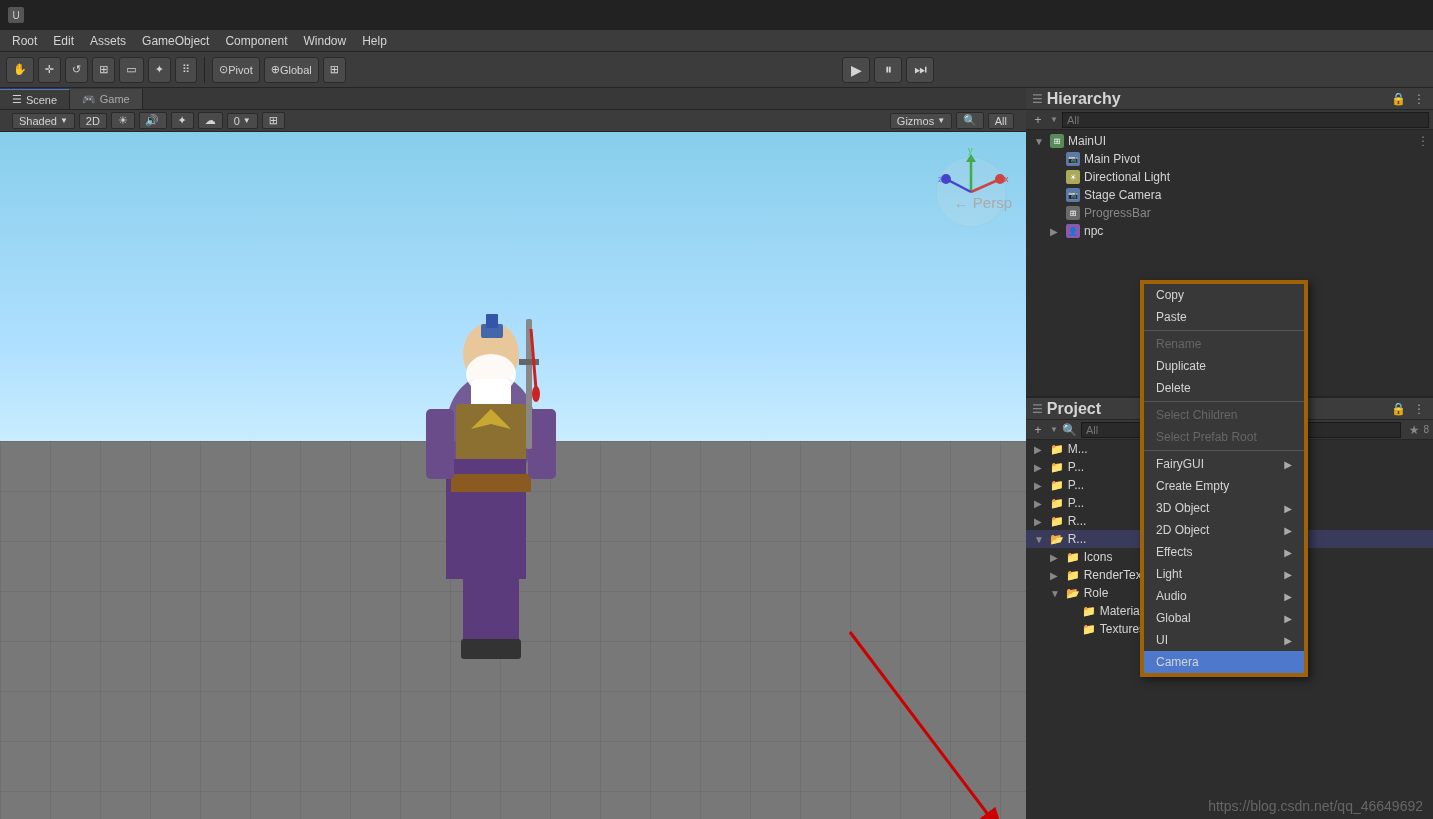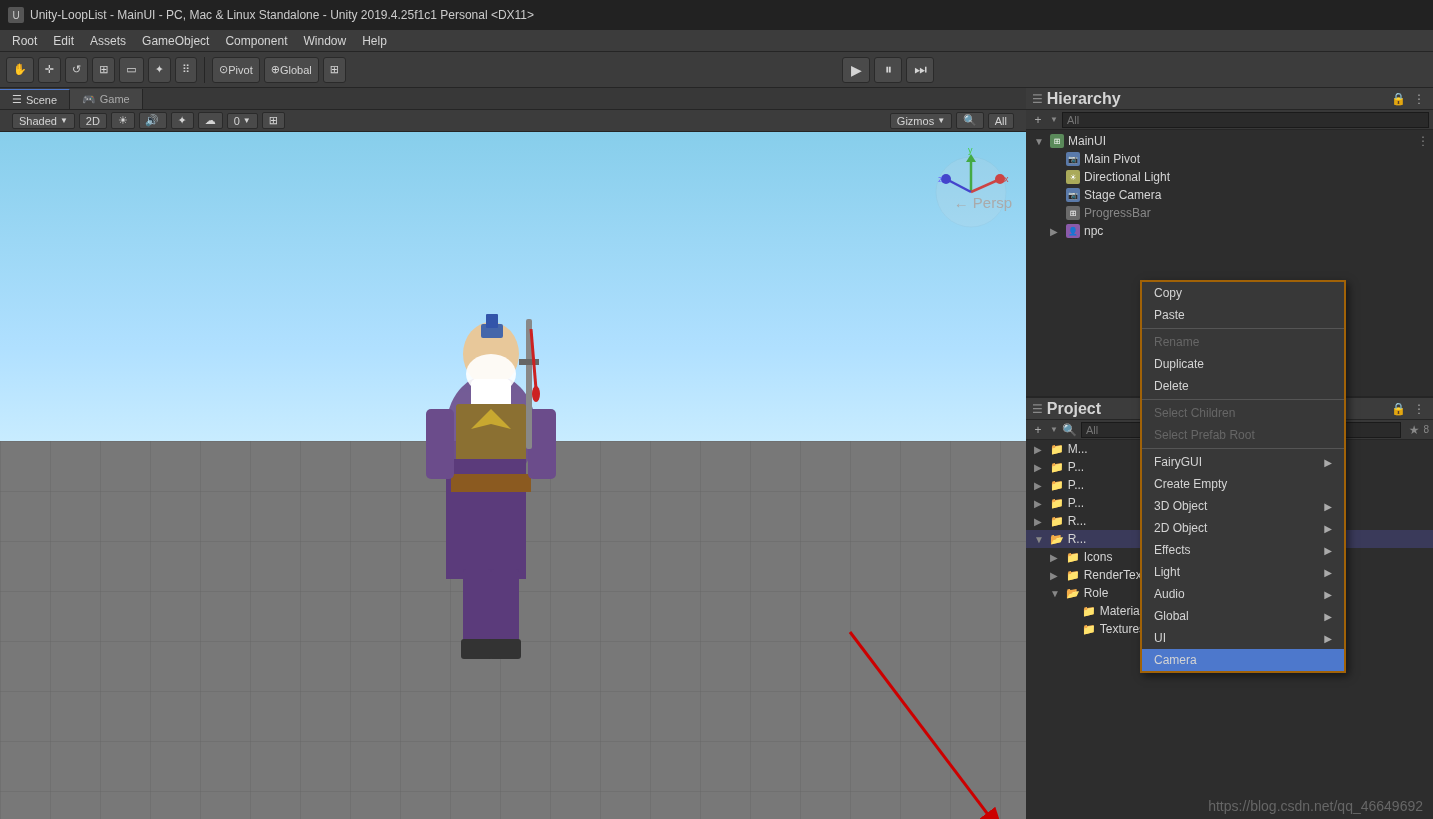--- a/index.html
+++ b/index.html
@@ -295,23 +295,23 @@
     .hier-icon.npc { background: #8a5aaa; }
     .hier-icon.gray { background: #6a6a6a; }
 
     .hier-item-indent-1 { padding-left: 24px; }
 
     
     #context-menu {
       position: absolute;
       left: 1140px;
       top: 285px;
-      width: 206px;
+      width: 168px;
       background: #383838;
-      border: 2px solid #a16207;
+      border: 4px solid #a16207;
       box-shadow: 3px 3px 8px rgba(0,0,0,0.5);
       z-index: 100;
     }
 
     .ctx-item {
       height: 22px;
       display: flex;
       align-items: center;
       padding: 0 12px;
       cursor: pointer;
@@ -371,21 +371,20 @@
     
     ::-webkit-scrollbar { width: 8px; }
     ::-webkit-scrollbar-track { background: #2a2a2a; }
     ::-webkit-scrollbar-thumb { background: #555; border-radius: 2px; }
   </style>
 </head>
 <body>
 
 <div id="title-bar">
   <span class="unity-icon">U</span>
-  <span>Unity-LoopList - MainUI - PC, Mac &amp; Linux Standalone - Unity 2019.4.25f1c1 Personal &lt;DX11&gt;</span>
 </div>
 
 <div id="menu-bar">
   <span class="menu-item">Root</span>
   <span class="menu-item">Edit</span>
   <span class="menu-item">Assets</span>
   <span class="menu-item">GameObject</span>
   <span class="menu-item">Component</span>
   <span class="menu-item">Window</span>
   <span class="menu-item">Help</span>

